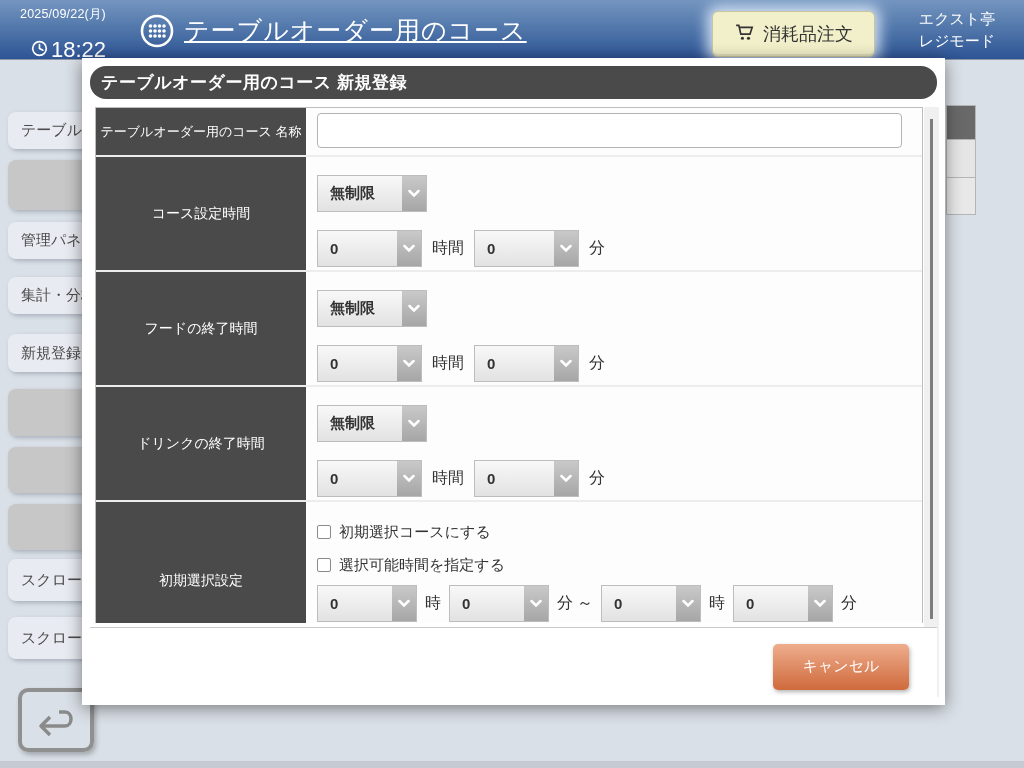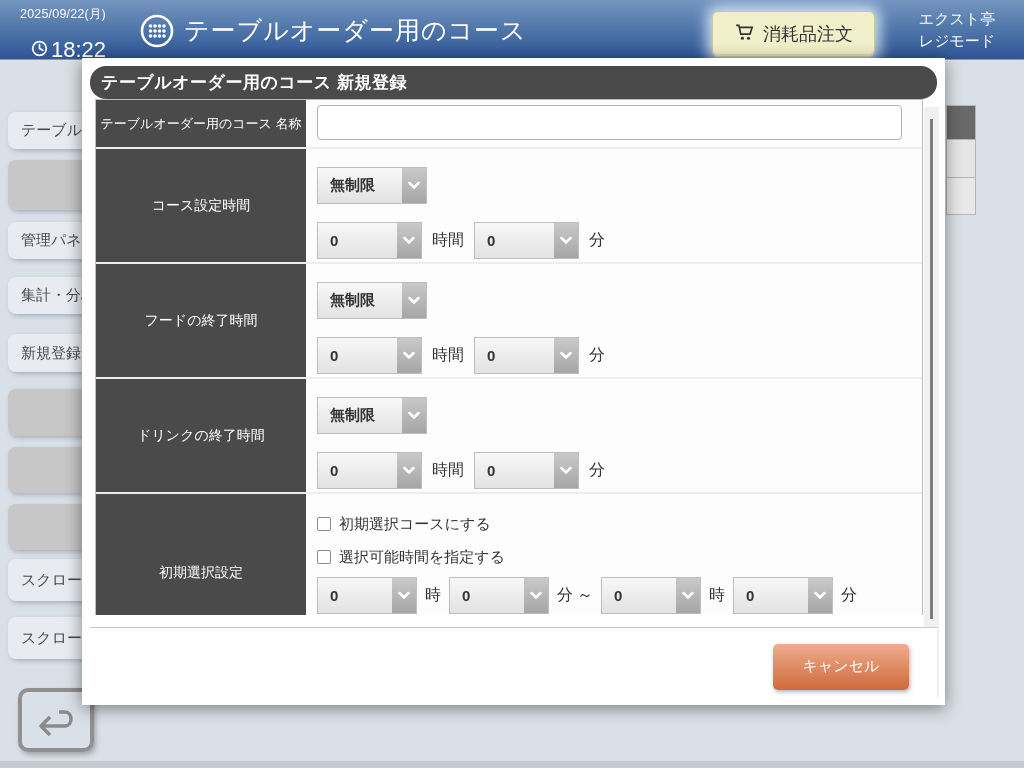--- a/index.html
+++ b/index.html
@@ -7,21 +7,21 @@
   body { font-family:"Liberation Sans","DejaVu Sans",sans-serif; background:#dae0e7; position:relative; }
 
   
   .header { position:absolute; left:0; top:0; width:1024px; height:60px;
             background:linear-gradient(180deg,#7495bf 0%,#5379ac 45%,#2e5495 100%);
             border-bottom:1px solid #8e98a4; z-index:5; }
   .dt { position:absolute; left:6px; top:6px; width:100px; text-align:right; color:#fff; }
   .dt-date { font-size:12.5px; letter-spacing:0.2px; }
   .dt-time { font-size:22px; display:flex; align-items:center; justify-content:flex-end; gap:3px; margin-top:14px; }
   .app-ic { position:absolute; left:139px; top:13px; width:36px; height:36px; }
-  .app-title { position:absolute; left:184px; top:14px; color:#fff; font-size:25px; letter-spacing:1px; }
+  .app-title { position:absolute; left:184px; top:14px; color:#fff; font-size:25px; letter-spacing:1px;text-decoration:underline; }
   .consume { position:absolute; left:712px; top:11px; width:163px; height:46px;
              background:#f2f0ca; border:1px solid #c9c49a; border-radius:6px;
              display:flex; align-items:center; justify-content:center; gap:8px;
              font-size:18px; color:#333; cursor:pointer;
              box-shadow:0 0 14px 5px rgba(230,242,255,0.85), inset 0 -2px 0 rgba(0,0,0,0.08);
              font-family:inherit; }
   .store { position:absolute; left:898px; top:8px; width:118px; color:#fff; font-size:15px;
            line-height:22px; text-align:center; }
 
   
@@ -42,21 +42,21 @@
   .rc2 { top:140px; height:38px; background:#e5e5e5; border-top:none; }
   .rc3 { top:178px; height:37px; background:#e8e8e8; border-top:none; }
 
   .bottom-strip { position:absolute; left:0; bottom:0; width:1024px; height:7px; background:#c6cbd1; z-index:0; }
 
   
   .modal { position:absolute; left:82px; top:58px; width:863px; height:647px; background:#fff;
            box-shadow:0 3px 16px rgba(0,0,0,0.45); z-index:10; padding:8px; }
   .modal-title { height:33px; background:#4a4a4a; color:#fff; font-size:17px; font-weight:bold;
                  line-height:33px; padding-left:11px; letter-spacing:0.5px;border-radius:16px; }
-  .modal-body { margin-top:0; height:516px; overflow:hidden; }
+  .modal-body { margin-top:8px; height:516px; overflow:hidden; }
   .ftable { margin-left:5px; width:828px; border:1px solid #bdbdbd; background:#fdfdfd; }
   .frow { display:flex; }
   .frow + .frow { border-top:2px solid #ededed; }
   .flabel { width:213px; min-width:213px; background:#4a4a4a; color:#fff; font-size:14px;
             display:flex; align-items:center; justify-content:center; text-align:center;
             border-right:3px solid #fff; }
   .fcell { flex:1; padding:5px 8px; }
   .name-row { height:47px; }
   .name-row .flabel { font-size:13px; }
   .name-input { width:585px; height:35px; border:1px solid #b3b3b3; border-radius:4px;

